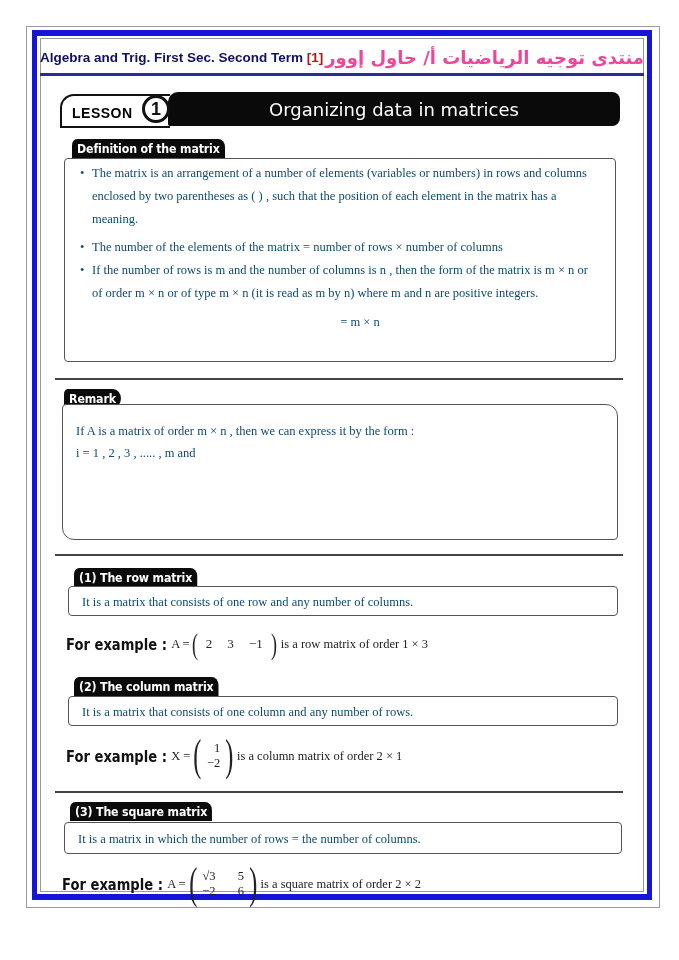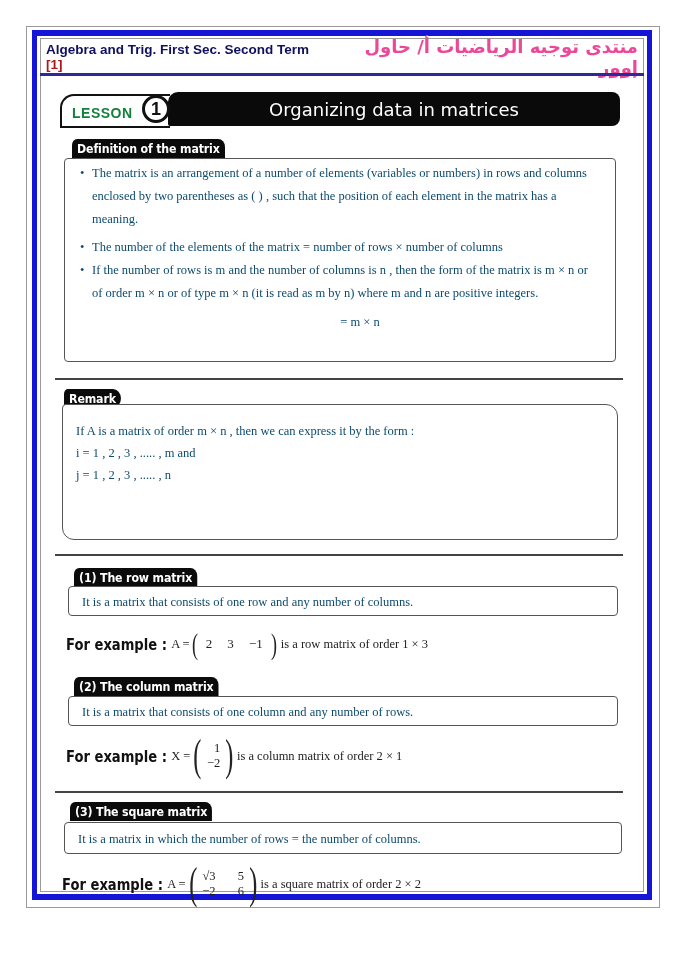--- a/index.html
+++ b/index.html
@@ -1,27 +1,27 @@
 <!DOCTYPE html>
 <html><head>
 <meta charset="utf-8">
 <style>
   html,body{margin:0;padding:0;background:#ffffff;}
   body{width:679px;height:960px;position:relative;overflow:hidden;font-family:"Liberation Serif",serif;color:#222;}
   .frame-outer{position:absolute;left:26px;top:26px;width:632px;height:880px;border:1px solid #9a9a9a;}
   .frame-blue{position:absolute;left:32px;top:30px;width:620px;height:870px;border-top:6px solid #1515d6;border-bottom:6px solid #1515d6;border-left:5px solid #1515d6;border-right:5px solid #1515d6;box-sizing:border-box;}
   .frame-inner{position:absolute;left:40px;top:38px;width:604px;height:854px;border:1px solid #9a9a9a;box-sizing:border-box;}
-  .header{position:absolute;left:40px;top:42px;width:604px;height:30px;display:flex;align-items:center;justify-content:space-between;padding:0 6px;box-sizing:border-box;}
+  .header{position:absolute;left:40px;top:42px;width:604px;height:30px;display:flex;align-items:center;justify-content:space-between;padding:0 0;box-sizing:border-box;}
   .header-title{font-family:"Liberation Sans",sans-serif;font-weight:bold;font-size:13.5px;color:#101060;}
   .header-num{color:#b01818;}
   .header-ar{font-family:"DejaVu Sans",sans-serif;font-weight:bold;font-size:18px;color:#ec4899;direction:rtl;}
   .header-rule{position:absolute;left:40px;top:73px;width:604px;height:3px;background:#2a2a9a;}
   .lesson{position:absolute;left:60px;top:92px;width:560px;height:36px;}
   .lesson-tab{position:absolute;left:0;top:2px;width:110px;height:34px;border:2px solid #111;border-right:none;border-radius:14px 0 0 0;background:#fff;box-sizing:border-box;}
-  .lesson-word{position:absolute;left:10px;top:9px;font-family:"Liberation Sans",sans-serif;font-weight:bold;font-size:14px;color:#15803d;letter-spacing:0.5px;}
+  .lesson-word{position:absolute;left:10px;top:9px;font-family:"Liberation Sans",sans-serif;font-weight:bold;font-size:14px;color:#000000;letter-spacing:0.5px;}
   .lesson-bar{position:absolute;left:108px;top:0;width:452px;height:34px;background:#0a0a0a;border-radius:10px 8px 8px 2px;}
   .lesson-circle{position:absolute;left:82px;top:3px;width:28px;height:28px;border-radius:50%;background:#fff;border:3px solid #111;box-sizing:border-box;display:flex;align-items:center;justify-content:center;font-family:"Liberation Sans",sans-serif;font-weight:bold;font-size:18px;color:#111;}
   .lesson-title{position:absolute;left:108px;top:0;width:452px;height:34px;display:flex;align-items:center;justify-content:center;font-family:"DejaVu Sans",sans-serif;font-size:18px;color:#fff;}
   .tag{position:absolute;background:#0b0b0b;color:#fff;font-family:"DejaVu Sans",sans-serif;font-weight:bold;font-size:13px;padding:2px 6px;border-radius:6px 8px 0 0;transform:scaleX(0.85);transform-origin:left center;letter-spacing:-0.2px;}
   .box{position:absolute;border:1.5px solid #555;border-radius:4px;box-sizing:border-box;background:#fff;}
   .p{position:absolute;font-size:12.5px;line-height:23px;color:#0c4a6e;font-family:Liberation Serif, serif;}
   .bullet{position:relative;padding-left:12px;}
   .bullet::before{content:"•";position:absolute;left:0;top:0;}
   .rule{position:absolute;left:55px;width:568px;height:2px;background:#444;}
   .example{position:absolute;display:flex;align-items:center;font-size:12.5px;color:#222;}
@@ -66,21 +66,20 @@
   <div style="text-align:center;padding-left:40px;">= m × n</div>
 </div>
 
 <div class="rule" style="top:378px;"></div>
 
 <div class="tag" style="left:64px;top:389px;border-radius:6px 12px 12px 0;">Remark</div>
 <div class="box" style="left:62px;top:404px;width:556px;height:136px;border-radius:4px 12px 4px 12px;"></div>
 <div class="p" style="left:76px;top:420px;width:530px;line-height:22px;">
   <div>If A is a matrix of order m × n , then we can express it by the form :</div>
   <div>i = 1 , 2 , 3 , ..... , m and</div>
-  <div>j = 1 , 2 , 3 , ..... , n</div>
 </div>
 
 <div class="rule" style="top:554px;"></div>
 
 <div class="tag" style="left:74px;top:568px;">(1) The row matrix</div>
 <div class="box" style="left:68px;top:586px;width:550px;height:30px;"></div>
 <div class="p" style="left:82px;top:592px;line-height:20px;">It is a matrix that consists of one row and any number of columns.</div>
 <div class="example" style="left:66px;top:628px;height:32px;">
   <span class="ex-label">For example :</span>
   <span style="margin-left:4px;">A =</span>

